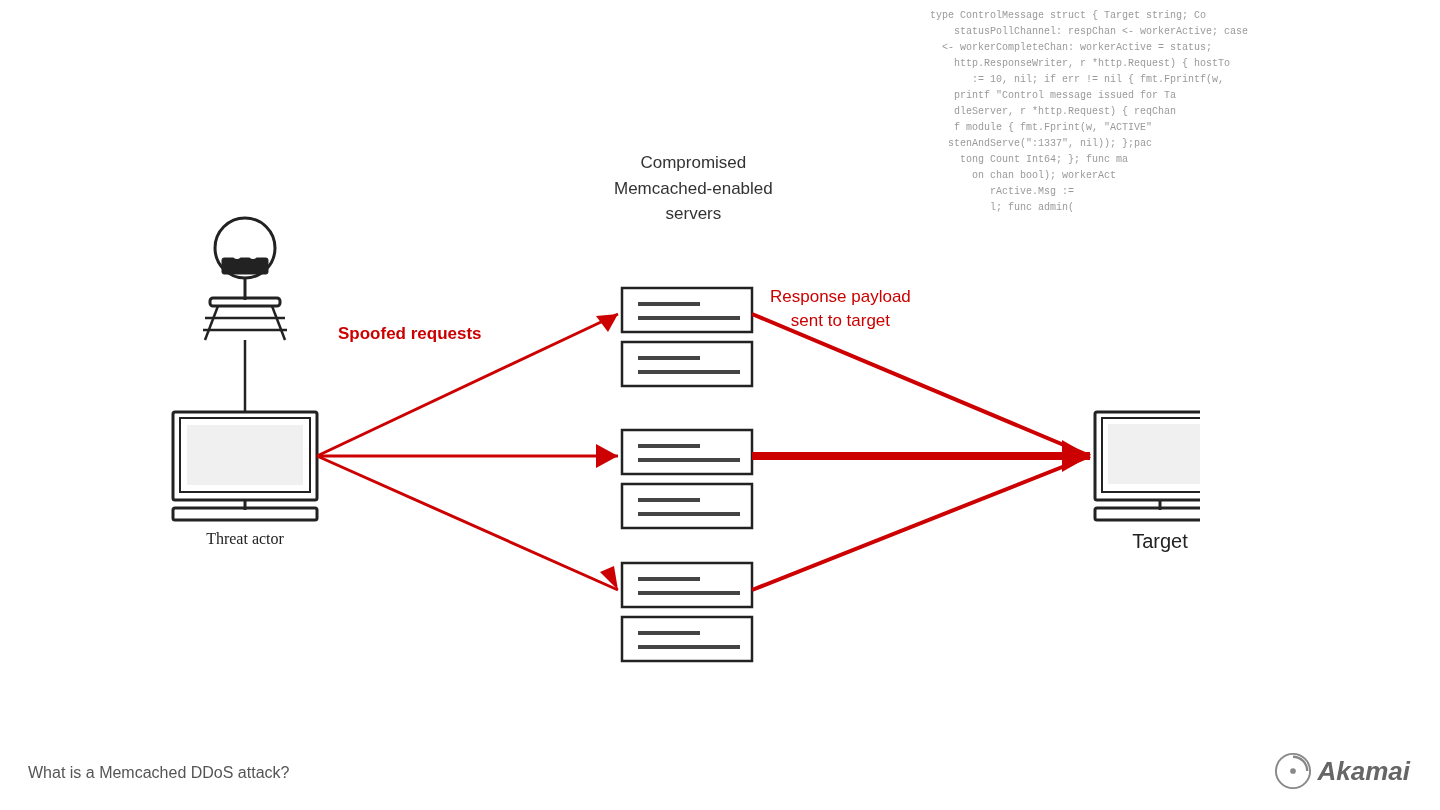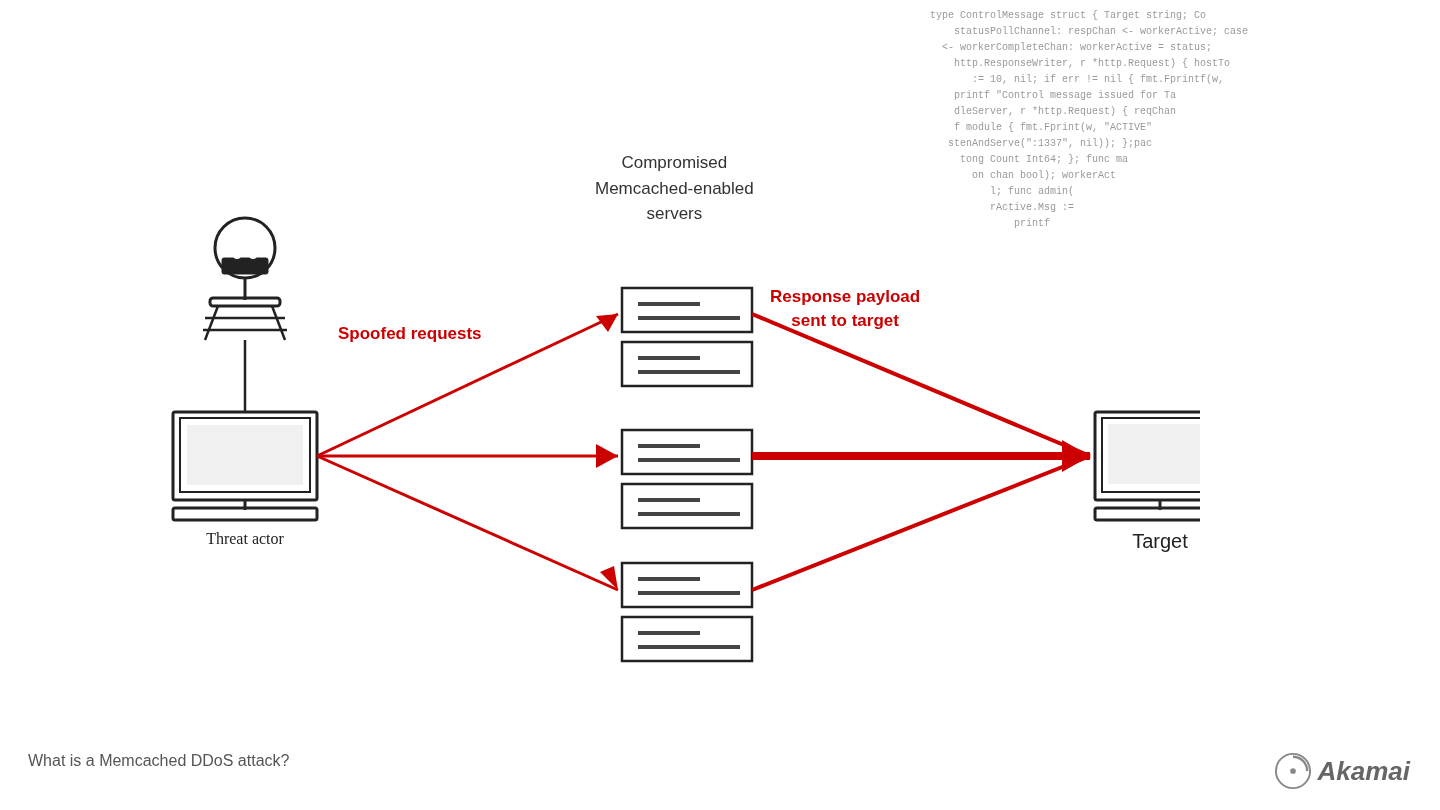--- a/index.html
+++ b/index.html
@@ -26,21 +26,21 @@
       padding: 8px 10px;
       pointer-events: none;
       white-space: nowrap;
       overflow: hidden;
       opacity: 0.85;
     }
 
     
     .bottom-text {
       position: absolute;
-      bottom: 40px;
+      bottom: 28px;
       left: 28px;
       font-size: 16px;
       color: #555;
     }
 
     
     .akamai-logo {
       position: absolute;
       bottom: 20px;
       right: 30px;
@@ -72,23 +72,22 @@
   <div>&nbsp;&nbsp;&nbsp;&nbsp;statusPollChannel: respChan &lt;- workerActive; case</div>
   <div>&nbsp;&nbsp;&lt;- workerCompleteChan: workerActive = status;</div>
   <div>&nbsp;&nbsp;&nbsp;&nbsp;http.ResponseWriter, r *http.Request) { hostTo</div>
   <div>&nbsp;&nbsp;&nbsp;&nbsp;&nbsp;&nbsp;&nbsp;:= 10, nil; if err != nil { fmt.Fprintf(w,</div>
   <div>&nbsp;&nbsp;&nbsp;&nbsp;printf  "Control message issued for Ta</div>
   <div>&nbsp;&nbsp;&nbsp;&nbsp;dleServer, r *http.Request) { reqChan</div>
   <div>&nbsp;&nbsp;&nbsp;&nbsp;f module { fmt.Fprint(w, "ACTIVE"</div>
   <div>&nbsp;&nbsp;&nbsp;stenAndServe(":1337", nil)); };pac</div>
   <div>&nbsp;&nbsp;&nbsp;&nbsp;&nbsp;tong Count Int64; }; func ma</div>
   <div>&nbsp;&nbsp;&nbsp;&nbsp;&nbsp;&nbsp;&nbsp;on chan bool); workerAct</div>
+  <div>&nbsp;&nbsp;&nbsp;&nbsp;&nbsp;&nbsp;&nbsp;&nbsp;&nbsp;&nbsp;rActive.Msg :=</div>
   <div>&nbsp;&nbsp;&nbsp;&nbsp;&nbsp;&nbsp;&nbsp;&nbsp;&nbsp;&nbsp;l; func admin(</div>
-  <div>&nbsp;&nbsp;&nbsp;&nbsp;&nbsp;&nbsp;&nbsp;&nbsp;&nbsp;&nbsp;rActive.Msg :=</div>
-  <div>&nbsp;&nbsp;&nbsp;&nbsp;&nbsp;&nbsp;&nbsp;&nbsp;&nbsp;&nbsp;&nbsp;&nbsp;&nbsp;&nbsp;printf</div>
 </div>
 
 <svg class="diagram-svg" viewBox="0 0 1200 810">
 
   <circle cx="245" cy="248" r="30" fill="none" stroke="#222" stroke-width="3"></circle>
 
   <rect x="222" y="258" width="46" height="16" rx="2" fill="#222" stroke="#222" stroke-width="1"></rect>
   <circle cx="237" cy="255" r="4" fill="white"></circle>
   <circle cx="253" cy="255" r="4" fill="white"></circle>
 
@@ -159,33 +158,33 @@
   <polygon points="1090,456 1065,446 1072,462" fill="#cc0000"></polygon>
 
   <line x1="752" y1="456" x2="1090" y2="456" stroke="#cc0000" stroke-width="8"></line>
   <polygon points="1090,456 1062,440 1062,472" fill="#cc0000"></polygon>
 
   <line x1="752" y1="590" x2="1090" y2="456" stroke="#cc0000" stroke-width="4"></line>
   <polygon points="1090,456 1068,468 1065,452" fill="#cc0000"></polygon>
 
 </svg>
 
-<div style="position:absolute; left:595px; top:150px; text-align:center; font-size:17px; color:#333; line-height:1.5;">
+<div style="position:absolute; left:614px; top:150px; text-align:center; font-size:17px; color:#333; line-height:1.5;">
   <div>Compromised</div>
   <div>Memcached-enabled</div>
   <div>servers</div>
 </div>
 
 <div style="position:absolute; left:175px; top:530px; text-align:center; font-size:16px; color:#222; width:140px;font-family:Liberation Serif, serif;">Threat actor</div>
 
 <div style="position:absolute; left:338px; top:290px; text-align:center; font-size:17px; font-weight:bold; color:#cc0000; line-height:1.4;margin-top:32px;">
   <div>Spoofed requests</div>
 </div>
 
-<div style="position:absolute; left:770px; top:285px; text-align:center; font-size:17px; font-weight:bold; color:#cc0000; line-height:1.4;">
+<div style="position:absolute; left:770px; top:285px; text-align:center; font-size:17px; font-weight:normal; color:#cc0000; line-height:1.4;">
   <div>Response payload</div>
   <div>sent to target</div>
 </div>
 
 <div style="position:absolute; left:1095px; top:530px; text-align:center; font-size:20px; color:#222; width:130px;">Target</div>
 
 <div class="bottom-text">What is a Memcached DDoS attack?</div>
 
 <div class="akamai-logo">
   <svg class="akamai-circle" viewBox="0 0 40 40">

